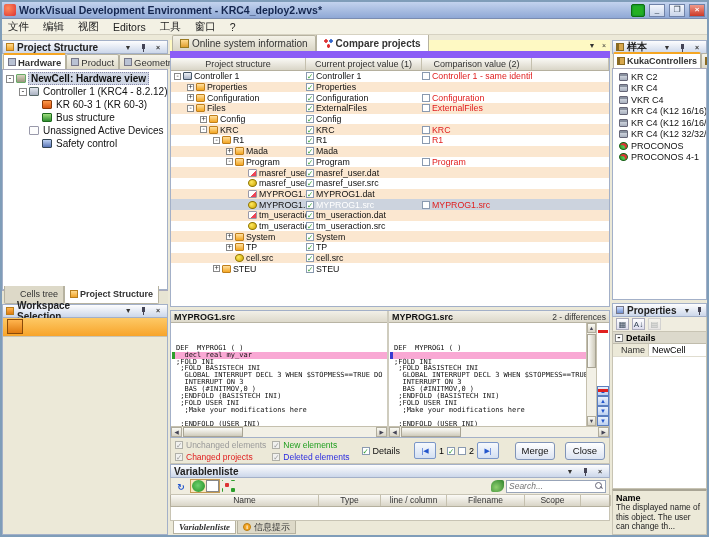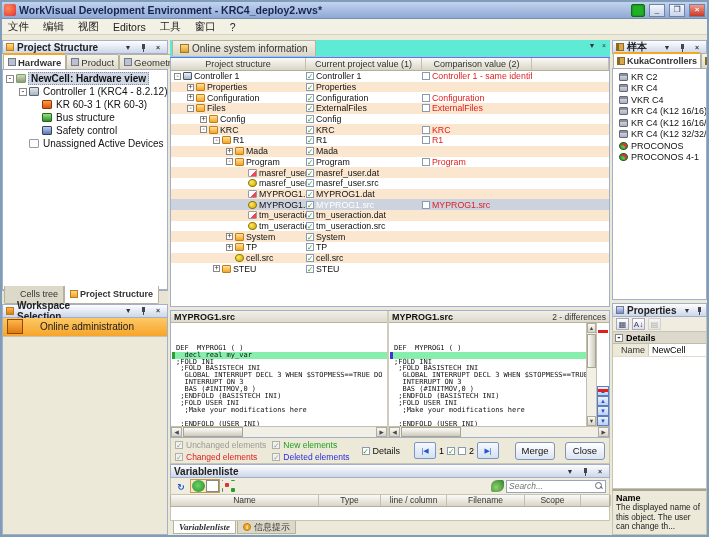--- a/index.html
+++ b/index.html
@@ -53,21 +53,21 @@
   .ws-items{flex:1;background:#ece9d8;border:1px solid #a3b0c8;border-top:none;}
   .ws-item{height:19px;display:flex;align-items:center;font-size:10px;color:#1a1a1a;border-bottom:1px solid #c8c4b4;}
   .ws-item .wsic{width:16px;height:15px;margin:0 4px;flex:none;border:1px solid #667;}
   .ws-item .wslabel{flex:1;text-align:center;padding-right:20px;}
   .ws-blue{background:linear-gradient(#e3e9f2,#9fb0c8);}
   .ws-blue .wsic{background:linear-gradient(#cfd6e4,#8896b0);}
   .ws-orange{background:linear-gradient(#fdc emphasizing66,#f7a42a);background:linear-gradient(#fdc966,#f7a42a);}
   .ws-orange .wsic{background:linear-gradient(#ffb54e,#e07b10);border-color:#8a4a08;}
   
   .center-col{flex:1;display:flex;flex-direction:column;min-width:0;}
-  .ctabs{height:18px;display:flex;background:#5eead4;border-bottom:1px solid #8b5cf6;flex:none;padding-left:2px;}
+  .ctabs{height:18px;display:flex;align-items:flex-end;background:#fef9c3;border-bottom:7px solid #8b5cf6;flex:none;padding-left:2px;}
   .ctab{height:16px;display:flex;align-items:center;gap:3px;padding:0 7px;font-size:10px;border:1px solid #b6b2a0;border-bottom:none;background:linear-gradient(#f4f2e8,#d9d5c5);border-radius:2px 2px 0 0;color:#333;}
   .ctab.active{background:#fff;border-top:2px solid #f5a623;font-weight:bold;height:18px;}
   .dot3{width:9px;height:9px;flex:none;background:
     radial-gradient(circle at 2px 2px,#d33 1.5px,transparent 2px),
     radial-gradient(circle at 7px 2px,#36c 1.5px,transparent 2px),
     radial-gradient(circle at 4.5px 7px,#d33 1.5px,transparent 2px);}
   .disk-ic{width:9px;height:9px;background:linear-gradient(#ffd98a,#e0a030);border:1px solid #9a7a20;flex:none;}
   .ctabs .grow{flex:1;}
   
   .cmp-table{flex:none;border:1px solid #a3b0c8;border-top:none;background:#fff;display:flex;flex-direction:column;height:249px;}
@@ -91,21 +91,21 @@
   .diff-area{height:128px;flex:none;display:flex;border:1px solid #a3b0c8;background:#fff;}
   .pane{display:flex;flex-direction:column;min-width:0;}
   .pane.lft{width:218px;flex:none;border-right:2px solid #cfccbe;}
   .pane.rgt{flex:1;}
   .pane-head{height:12px;flex:none;background:linear-gradient(#f2f0e8,#ddd9cb);border-bottom:1px solid #b8b4a4;display:flex;align-items:center;padding:0 3px;font-size:9px;}
   .pane-head .fname{font-weight:bold;color:#111;flex:1;}
   .pane-head .diffcount{font-size:8.5px;color:#333;}
   .pane-body{flex:1;display:flex;min-height:0;}
   .code{flex:1;overflow:hidden;font-family:"DejaVu Sans Mono",monospace;font-size:7px;line-height:6.9px;white-space:pre;color:#111;padding:1px 0 0 1px;}
   .cline{height:6.9px;padding-left:1px;border-left:3px solid transparent;}
-  .cline.hl{background:#86efac;}
+  .cline.hl{background:#f9a8d4;}
   .cline.new{border-left-color:#2e9e2e;}
   .cline.del{border-left-color:#3a3ad0;}
   .vscroll{width:10px;flex:none;background:#f2f0e6;border-left:1px solid #c5c0ae;display:flex;flex-direction:column;}
   .sbtn{height:10px;background:linear-gradient(#fafaf4,#d8d4c6);border:1px solid #b0ac9c;font-size:5.5px;color:#445;text-align:center;line-height:9px;flex:none;}
   .vthumb{height:34px;background:linear-gradient(90deg,#fdfdfa,#cfcbbb);border:1px solid #a8a494;margin:1px 0;}
   .hscroll{height:11px;flex:none;background:#f2f0e6;border-top:1px solid #c5c0ae;display:flex;}
   .hscroll .sbtn{width:11px;height:10px;}
   .hthumb{width:60px;background:linear-gradient(#fdfdfa,#cfcbbb);border:1px solid #a8a494;margin:0 1px;}
   .hgrow{flex:1;}
   .diffmap{width:13px;flex:none;border-left:1px solid #c5c0ae;background:#fff;position:relative;display:flex;flex-direction:column;}
@@ -244,30 +244,30 @@
           <span class="ic ic-robot"></span>
           <span class="label">KR 60-3 1 (KR 60-3)</span>
         </div>
 
         <div class="titem lv2">
           <span class="expbox" style="visibility: hidden;"></span>
           <span class="ic ic-bus"></span>
           <span class="label">Bus structure</span>
         </div>
 
+        <div class="titem lv1">
+          <span class="expbox" style="visibility: hidden;"></span>
+          <span class="ic ic-doc"></span>
+          <span class="label">Unassigned Active Devices</span>
+        </div>
+
         <div class="titem lv2">
           <span class="expbox" style="visibility: hidden;"></span>
           <span class="ic ic-safety"></span>
           <span class="label">Safety control</span>
-        </div>
-
-        <div class="titem lv1">
-          <span class="expbox" style="visibility: hidden;"></span>
-          <span class="ic ic-doc"></span>
-          <span class="label">Unassigned Active Devices</span>
         </div>
       </div>
     <div class="btabs">
 
         <span class="btab">
           <span class="mini-ic folder" style="visibility: hidden;"></span>
           <span>Cells tree</span>
         </span>
 
         <span class="btab active">
@@ -281,30 +281,33 @@
       <span class="grow"></span>
       <span class="tbtn">▼</span>
       <span class="tbtn"><span class="pin"></span></span>
       <span class="tbtn">×</span>
     </div>
     <div class="ws-items">
 
 
         <div class="ws-item ws-orange">
           <span class="wsic"></span>
-          <span class="wslabel">Online administration</span>
         </div>
       </div>
   </div>
 
   <div class="center-col">
     <div class="ctabs">
       <span class="ctab">
         <span class="disk-ic"></span>
         <span>Online system information</span>
+      </span>
+      <span class="ctab active">
+        <span class="dot3"></span>
+        <span>Compare projects</span>
       </span>
       <span class="grow"></span>
       <span class="tbtn">▼</span>
       <span class="tbtn">×</span>
     </div>
 
     <div class="cmp-table">
       <div class="cmp-head">
         <div class="c1">Project structure</div>
         <div class="c2">Current project value (1)</div>
@@ -692,21 +695,21 @@
     </div>
 
     <div class="legend">
       <div class="lgcol">
         <span class="lgitem lg-gray">
             <span class="cb gray">✓</span>
             <span>Unchanged elements</span>
           </span>
         <span class="lgitem lg-red">
             <span class="cb gray">✓</span>
-            <span>Changed elements</span>
+            <span>Changed projects</span>
           </span>
       </div>
       <div class="lgcol">
         <span class="lgitem lg-green">
             <span class="cb gray">✓</span>
             <span>New elements</span>
           </span>
         <span class="lgitem lg-blue">
             <span class="cb gray">✓</span>
             <span>Deleted elements</span>

